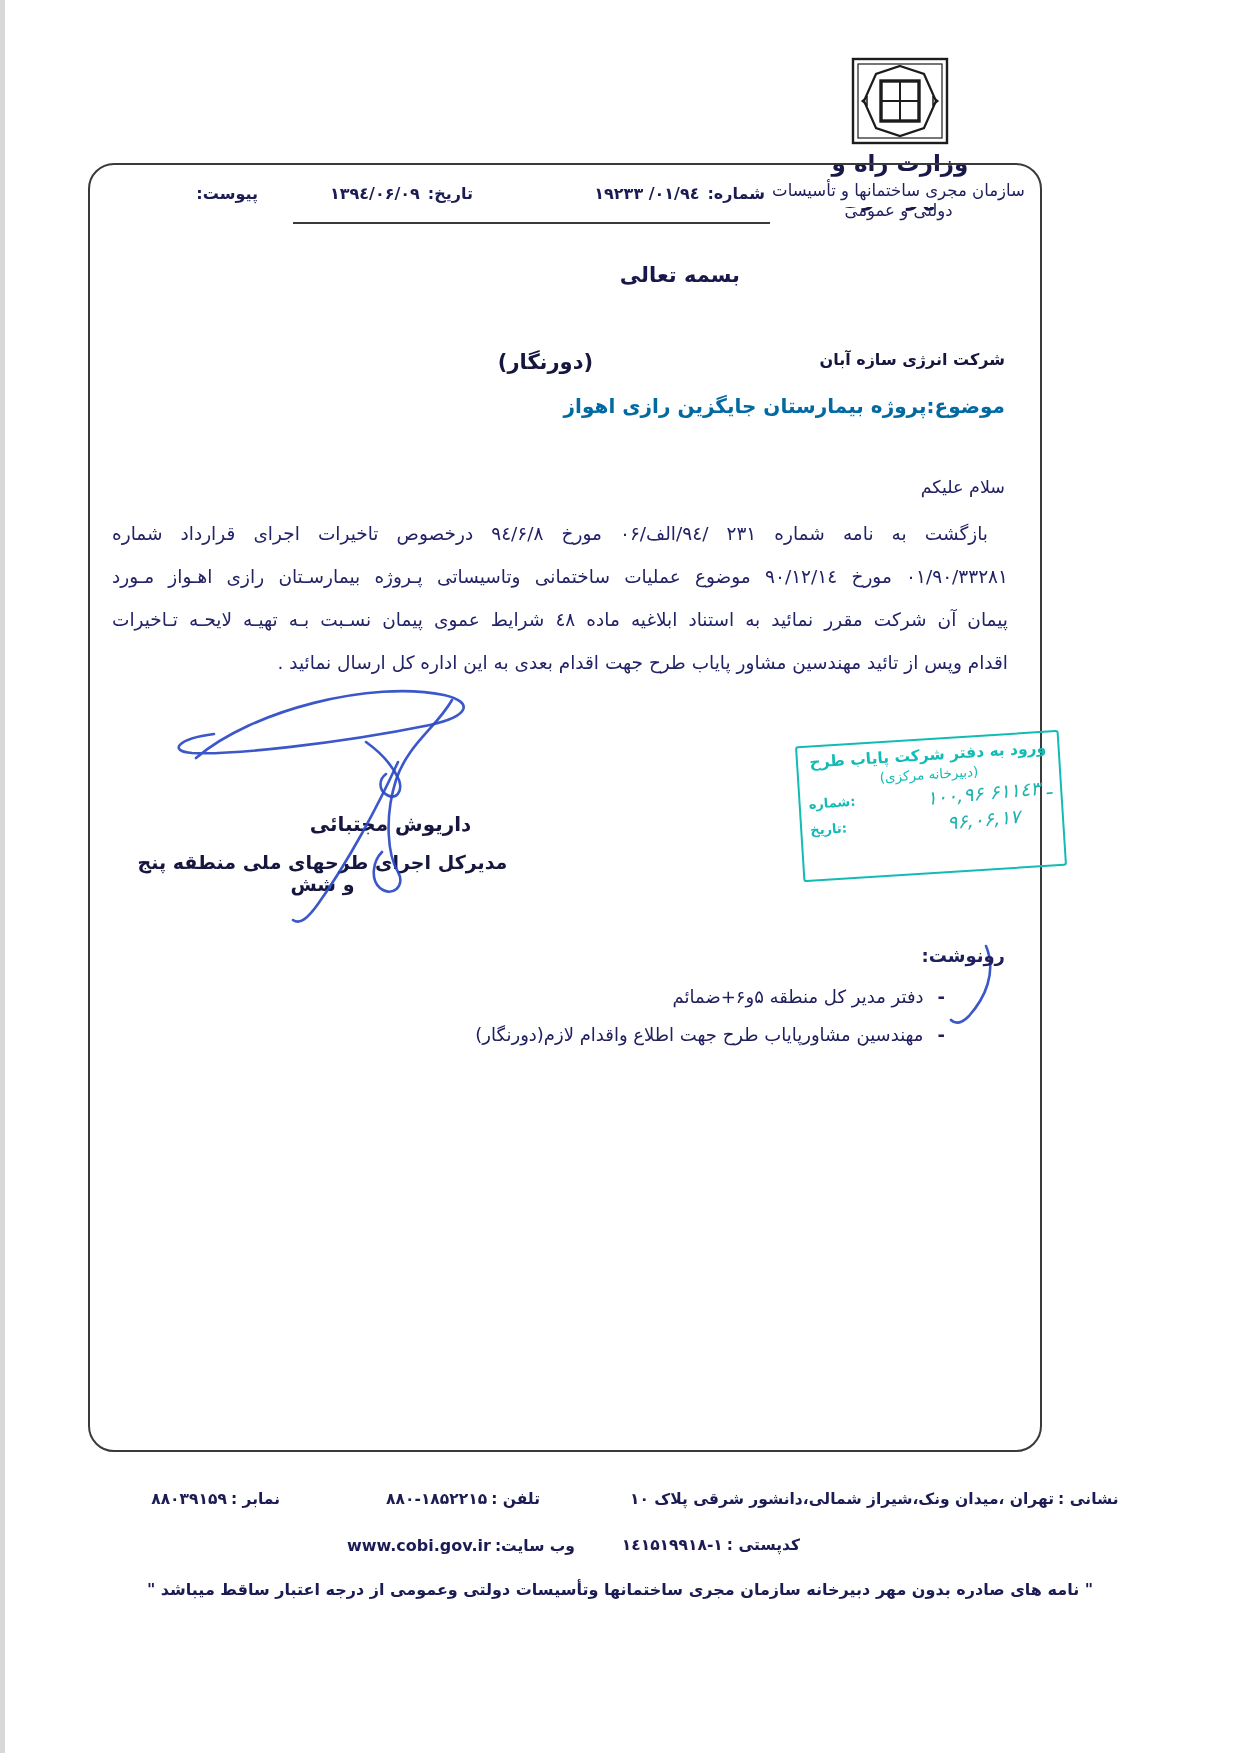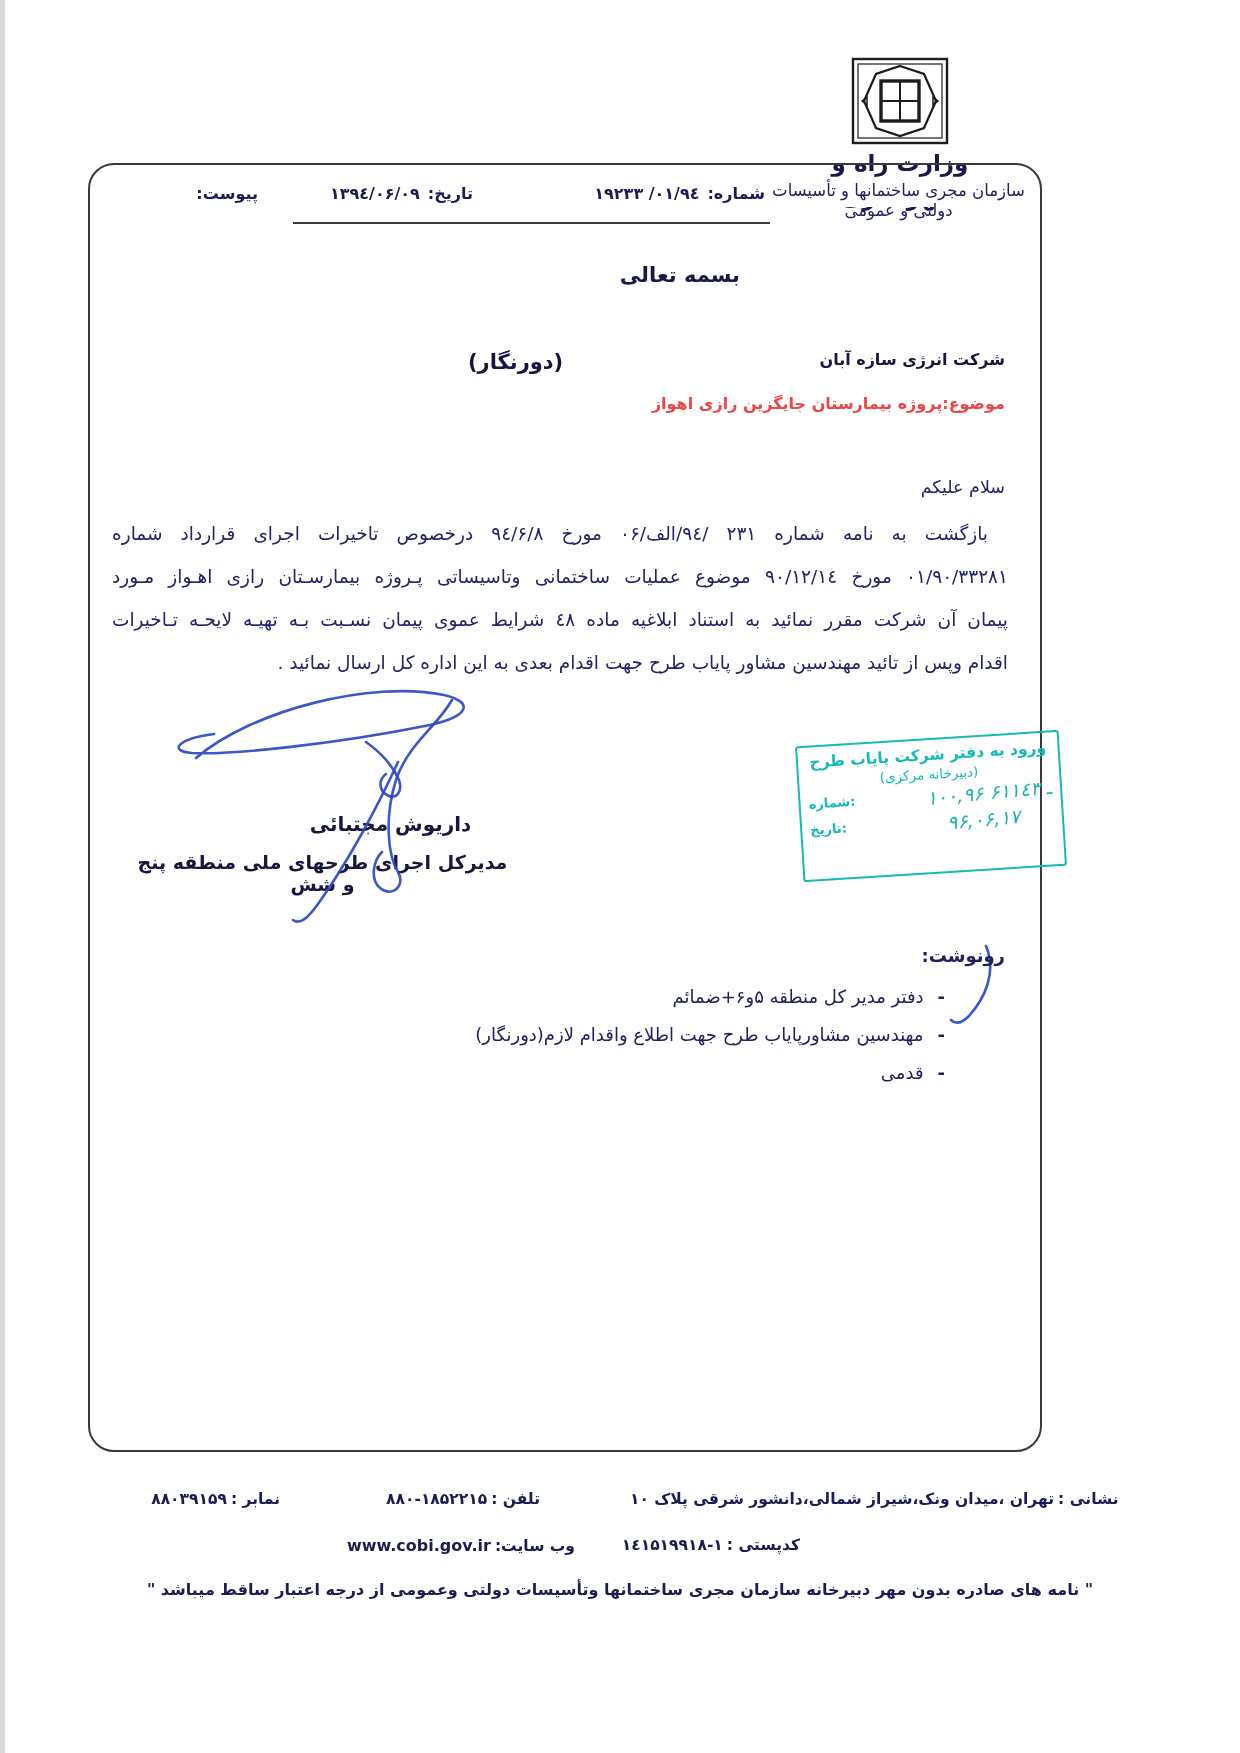--- a/index.html
+++ b/index.html
@@ -26,22 +26,22 @@
   }
   .field{position:absolute;top:184px;font-size:16px;font-weight:700;color:#1c1c55;direction:rtl;}
   .field .lbl{margin-left:8px;}
   .num{direction:ltr;unicode-bidi:isolate;}
   .f-number{left:560px;width:205px;text-align:right;}
   .f-date{left:318px;width:155px;text-align:right;}
   .f-attach{left:183px;width:75px;text-align:right;}
   
   .besmeh{position:absolute;left:540px;top:263px;width:200px;text-align:right;font-weight:700;font-size:21px;color:#18184a;}
   .company{position:absolute;left:700px;top:350px;width:305px;text-align:right;font-weight:700;font-size:16px;color:#16163f;}
-  .faxnote{position:absolute;left:468px;top:350px;width:125px;text-align:left;font-weight:700;font-size:21px;color:#16163f;}
-  .subject{position:absolute;left:555px;top:394px;width:450px;text-align:right;font-weight:700;font-size:16px;color:#ef4444;}
+  .faxnote{position:absolute;left:468px;top:350px;width:125px;text-align:right;font-weight:700;font-size:21px;color:#16163f;}
+  .subject{position:absolute;left:555px;top:394px;width:450px;text-align:right;font-weight:700;font-size:20px;color:#0369a1;}
   .salutation{position:absolute;left:855px;top:477px;width:150px;text-align:right;font-size:17.5px;}
   
   .body-par{position:absolute;left:112px;top:512px;width:896px;font-size:18.5px;color:#232368;}
   .body-par .ln{height:43px;line-height:43px;white-space:nowrap;text-align:justify;text-align-last:justify;}
   .body-par .ln.first{padding-right:20px;}
   .body-par .ln.last{text-align:right;text-align-last:right;white-space:normal;}
   
   .signer-name{position:absolute;left:298px;top:812px;width:185px;text-align:center;font-weight:700;font-size:20px;color:#16163f;}
   .signer-title{position:absolute;left:130px;top:851px;width:385px;text-align:center;font-weight:700;font-size:19px;color:#16163f;}
   .pen-overlay{position:absolute;left:0;top:0;width:1240px;height:1753px;pointer-events:none;}
@@ -149,23 +149,20 @@
     <path class="ink" d="M986,946 C997,972 985,998 969,1016 C962,1023 956,1025 951,1020"></path>
   </svg>
 
   <div class="cc-label">رونوشت:</div>
   <div class="cc-row cc-1">
     <span class="dash">-</span><span>دفتر مدیر کل منطقه ۵و۶+ضمائم</span>
   </div>
   <div class="cc-row cc-2">
     <span class="dash">-</span><span>مهندسین مشاورپایاب طرح جهت اطلاع واقدام لازم(دورنگار)</span>
   </div>
-  <div class="cc-row cc-3">
-    <span class="dash">-</span><span>قدمی</span>
-  </div>
 
   <div class="foot f-addr">
     <span class="lbl">نشانی :</span><span>تهران ،میدان ونک،شیراز شمالی،دانشور شرقی پلاک ١٠</span>
   </div>
   <div class="foot f-tel">
     <span class="lbl">تلفن :</span><span class="num">١٨-٨٨٠۵٢٢١۵</span>
   </div>
   <div class="foot f-fax">
     <span class="lbl">نمابر :</span><span class="num">٨٨٠٣٩١۵٩</span>
   </div>

